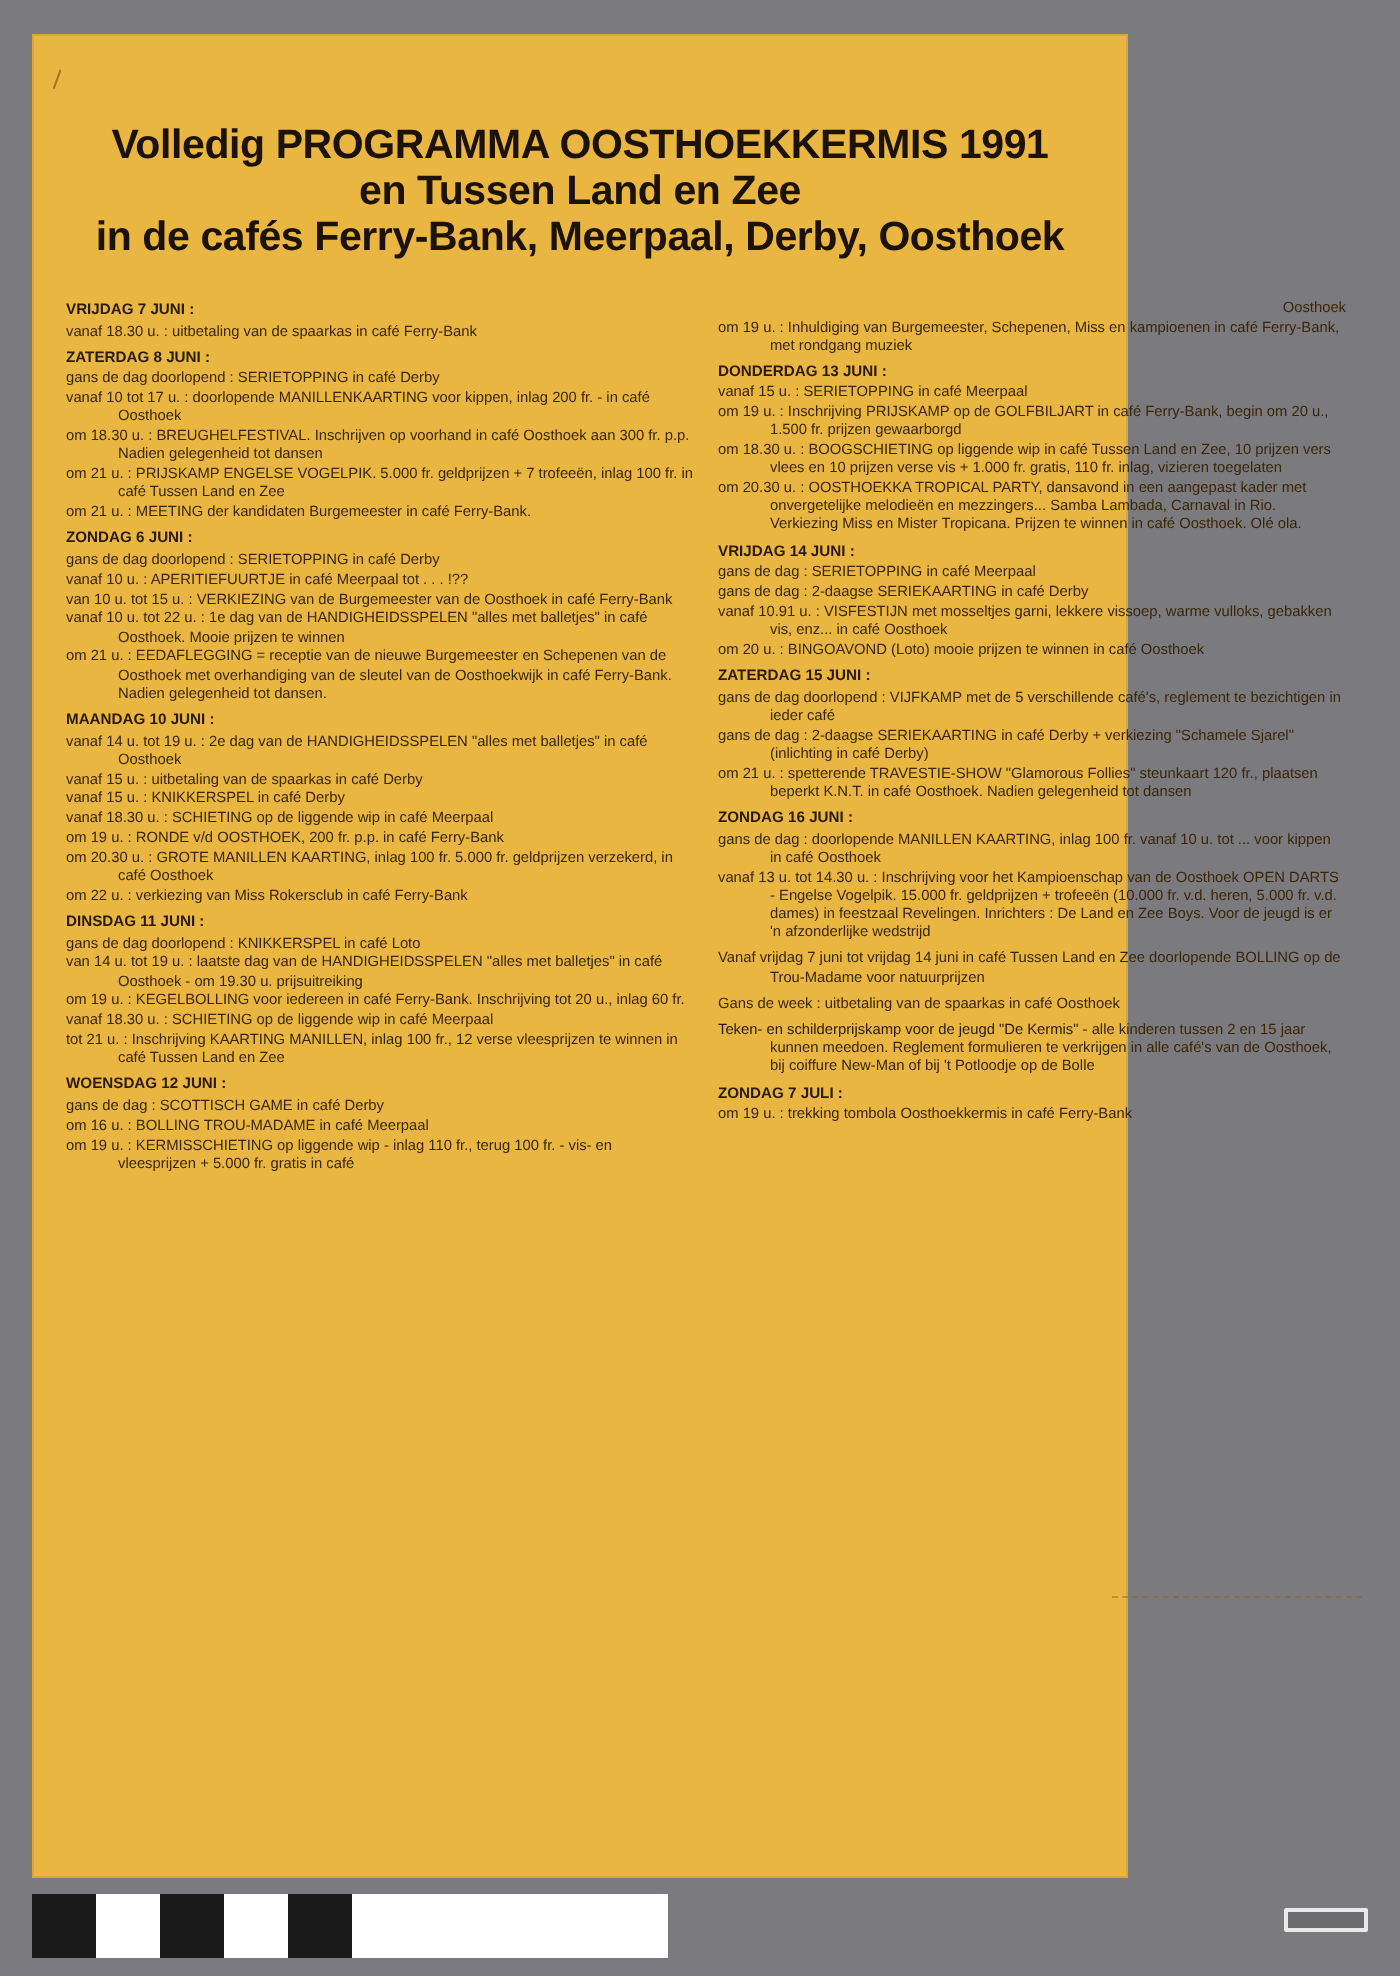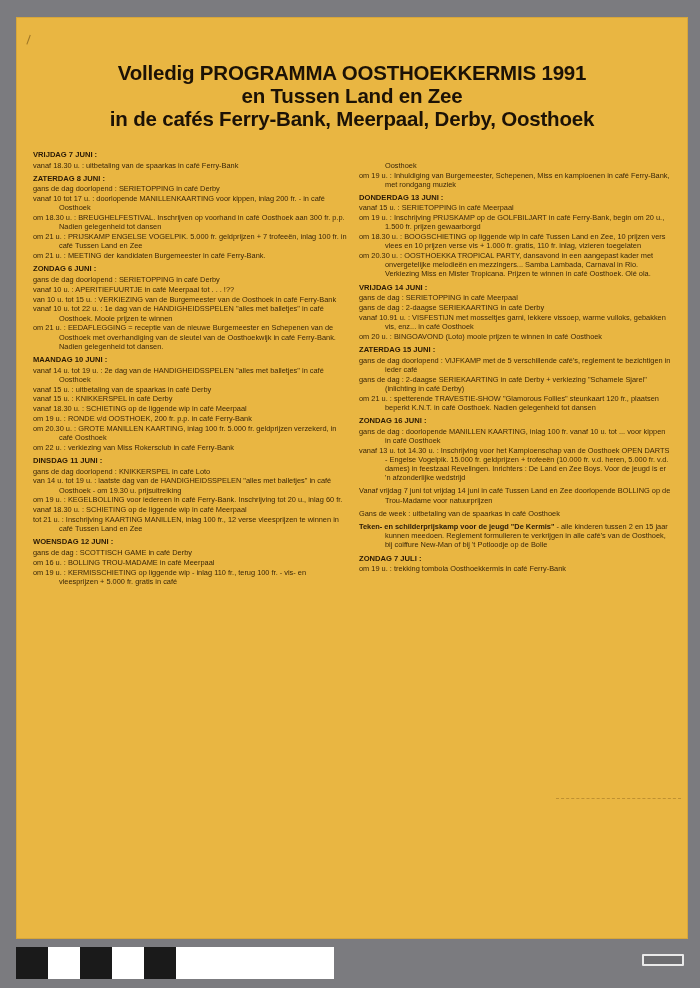--- a/index.html
+++ b/index.html
@@ -6,21 +6,21 @@
   body {
     width: 700px; height: 988px;
     background: #7b7b7f;
     position: relative;
     overflow: hidden;
     font-family: "Liberation Sans", sans-serif;
   }
   .poster {
     position: absolute;
     left: 16px; top: 17px;
-    width: 672px; height: 922px;
+    width: 548px; height: 922px;
     background: #e9b642;
     box-shadow: 0 0 0 1px #d7a63a inset;
   }
   .poster-mark {
     position: absolute; left: 12px; top: 18px;
     width: 2px; height: 10px;
     border-left: 1px solid #6a4a10;
     transform: rotate(20deg);
     opacity: 0.6;
   }
@@ -54,28 +54,28 @@
   .entry {
     font-size: 7.4px;
     line-height: 9.2px;
     color: #3a2608;
     padding-left: 26px;
     text-indent: -26px;
     margin: 0.6px 0;
   }
   .cont {
     font-size: 7.4px; line-height: 9.2px; color: #3a2608;
-    padding-left: 26px; margin: 12px 0 1px 0;
+    padding-left: 26px; margin: 0 0 1px 0; text-align: right;
   }
   .special {
     font-size: 7.4px; line-height: 9.2px; color: #3a2608;
     padding-left: 26px; text-indent: -26px;
     margin: 4px 0;
   }
-  .special .lead { font-weight: bold; color: #2a1a06; }
+  .special .lead { font-weight: normal; color: #2a1a06; }
   .faint-rule {
     position: absolute; left: 540px; top: 781px;
     width: 125px; height: 2px;
     border-top: 1px dashed rgba(140,100,30,0.45);
   }
   .scale {
     position: absolute; left: 16px; top: 947px;
     height: 32px; display: flex;
   }
   .scale .blk { height: 32px; }

